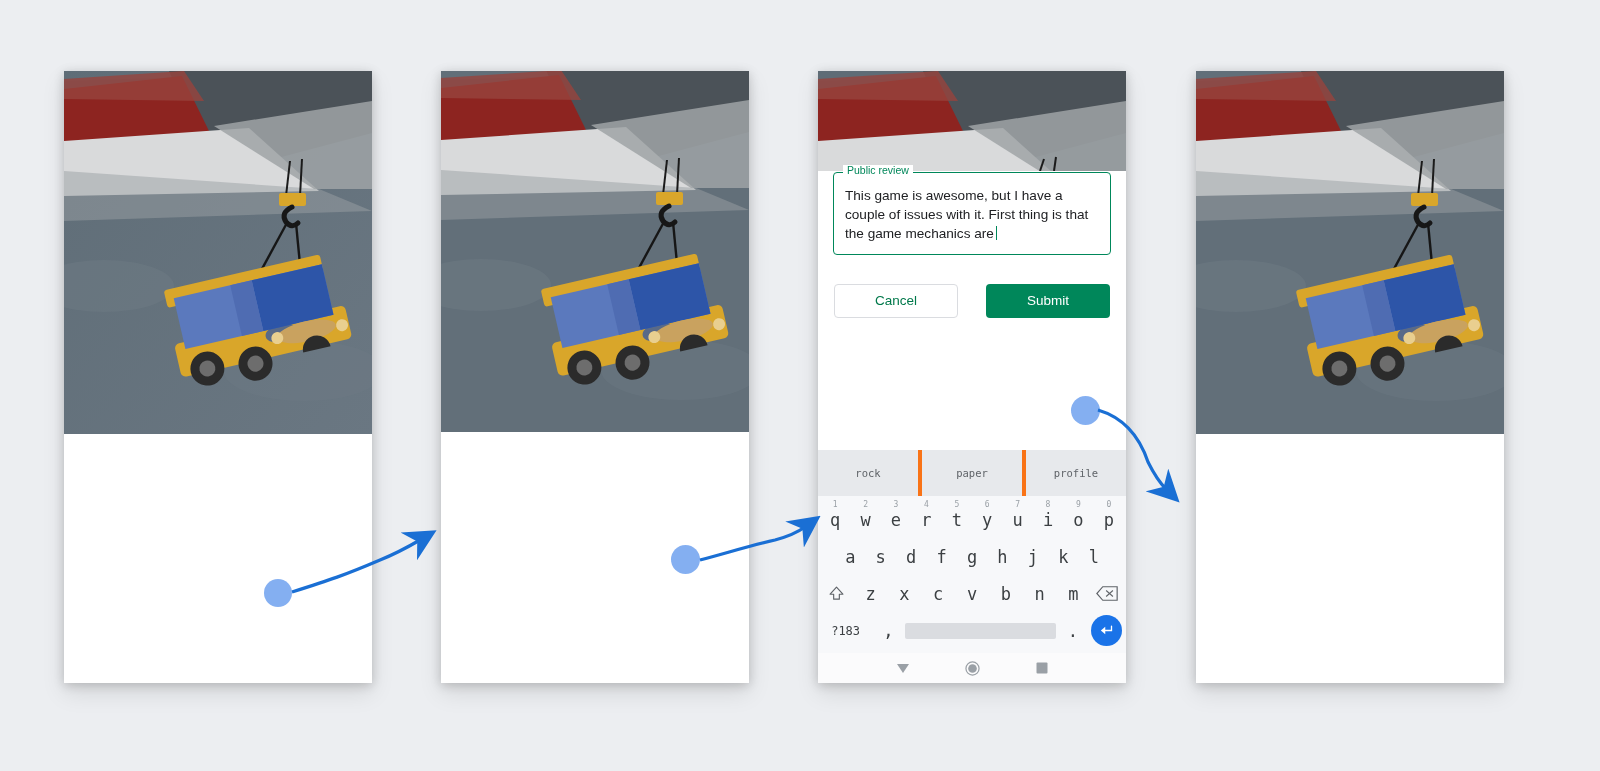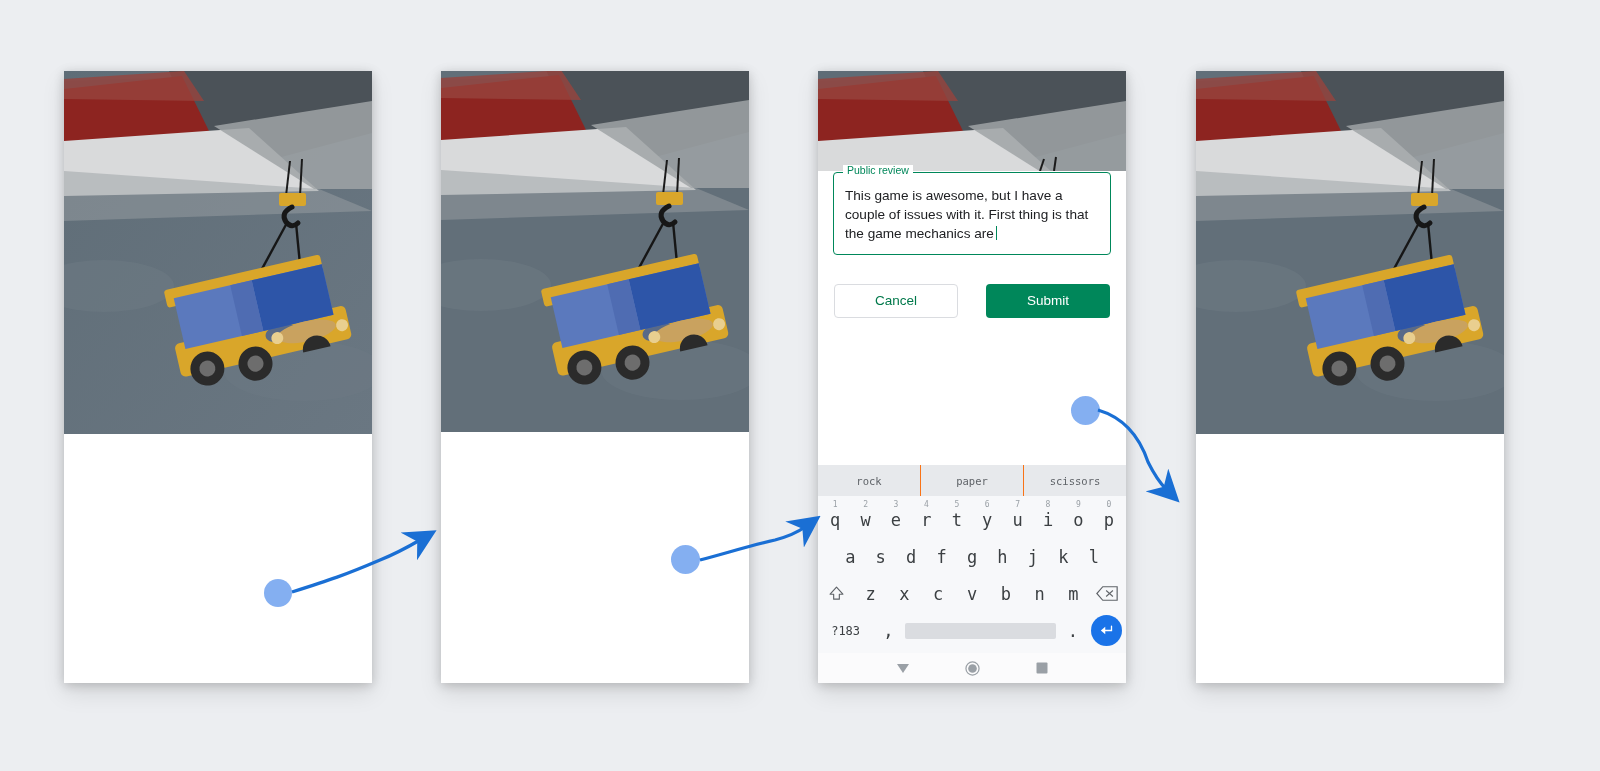--- a/index.html
+++ b/index.html
@@ -84,26 +84,26 @@
     font-size:10.5px;color:#00875a;line-height:1;
   }
   .field-text{font-size:13.6px;color:#202124;line-height:1.32;}
   .caret{display:inline-block;width:1.3px;height:14px;background:#00875a;
     vertical-align:-2px;margin-left:2px;}
   .meta-row{display:flex;padding:6px 17px 0 17px;font-size:10.5px;color:#5f6368;}
   .meta-row .count{margin-left:auto;}
 
   
   .kb{position:absolute;left:0;bottom:0;width:308px;background:#f7f8fa;}
-  .kb-suggest{display:flex;height:31px;background:#e7e9ec;}
+  .kb-suggest{display:flex;height:46px;background:#e7e9ec;}
   .kb-suggest div{
     flex:1;display:flex;align-items:center;justify-content:center;
     font-family:"DejaVu Sans Mono", monospace;font-size:10.5px;color:#5f6368;
   }
-  .kb-suggest div + div{border-left:1px solid #f97316;}
+  .kb-suggest div + div{border-left:4px solid #f97316;}
   .kb-rows{padding:5px 2px 4px 2px;}
   .kb-row{display:flex;justify-content:center;align-items:center;height:37px;}
   .key{
     flex:1;display:flex;align-items:center;justify-content:center;
     position:relative;font-family:"DejaVu Sans Mono", monospace;
     font-size:17px;color:#3c4043;height:37px;
   }
   .key .num{position:absolute;top:-1px;left:50%;transform:translateX(-50%);
     font-size:8px;color:#9aa0a6;}
   .key.wide{flex:1.5;}
@@ -421,21 +421,21 @@
 
     <div class="btn-row" style="margin-top:13px;">
       <div class="btn btn-outline" style="height:34px;">Cancel</div>
       <div class="btn btn-filled" style="height:34px;">Submit</div>
     </div>
 
     <div class="kb">
       <div class="kb-suggest">
         <div>rock</div>
         <div>paper</div>
-        <div>scissors</div>
+        <div>profile</div>
       </div>
       <div class="kb-rows">
         <div class="kb-row">
           <div class="key">
               <span class="num">1</span>
               <span>q</span>
             </div>
           <div class="key">
               <span class="num">2</span>
               <span>w</span>

